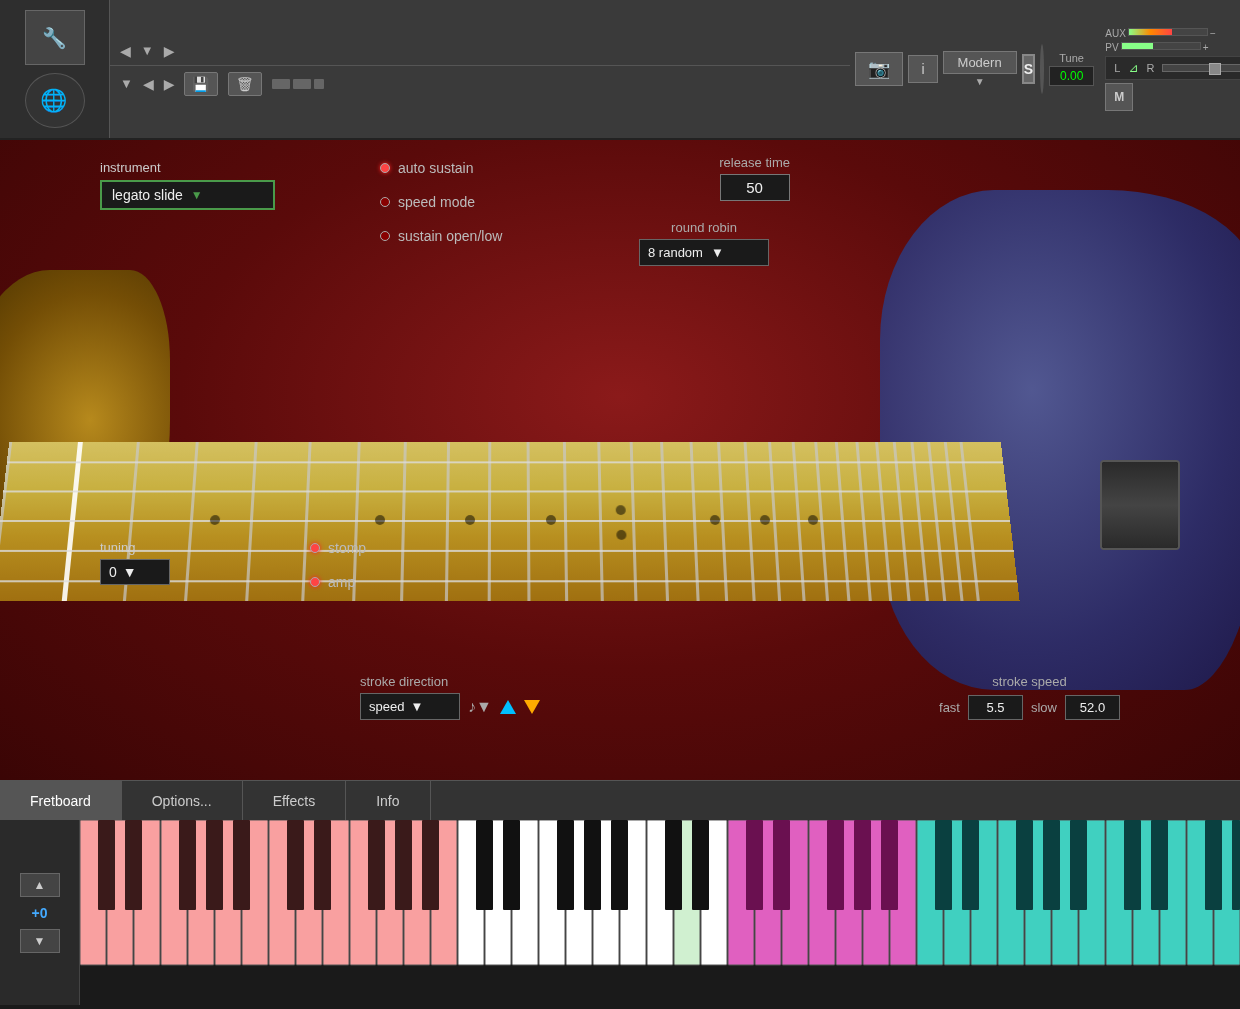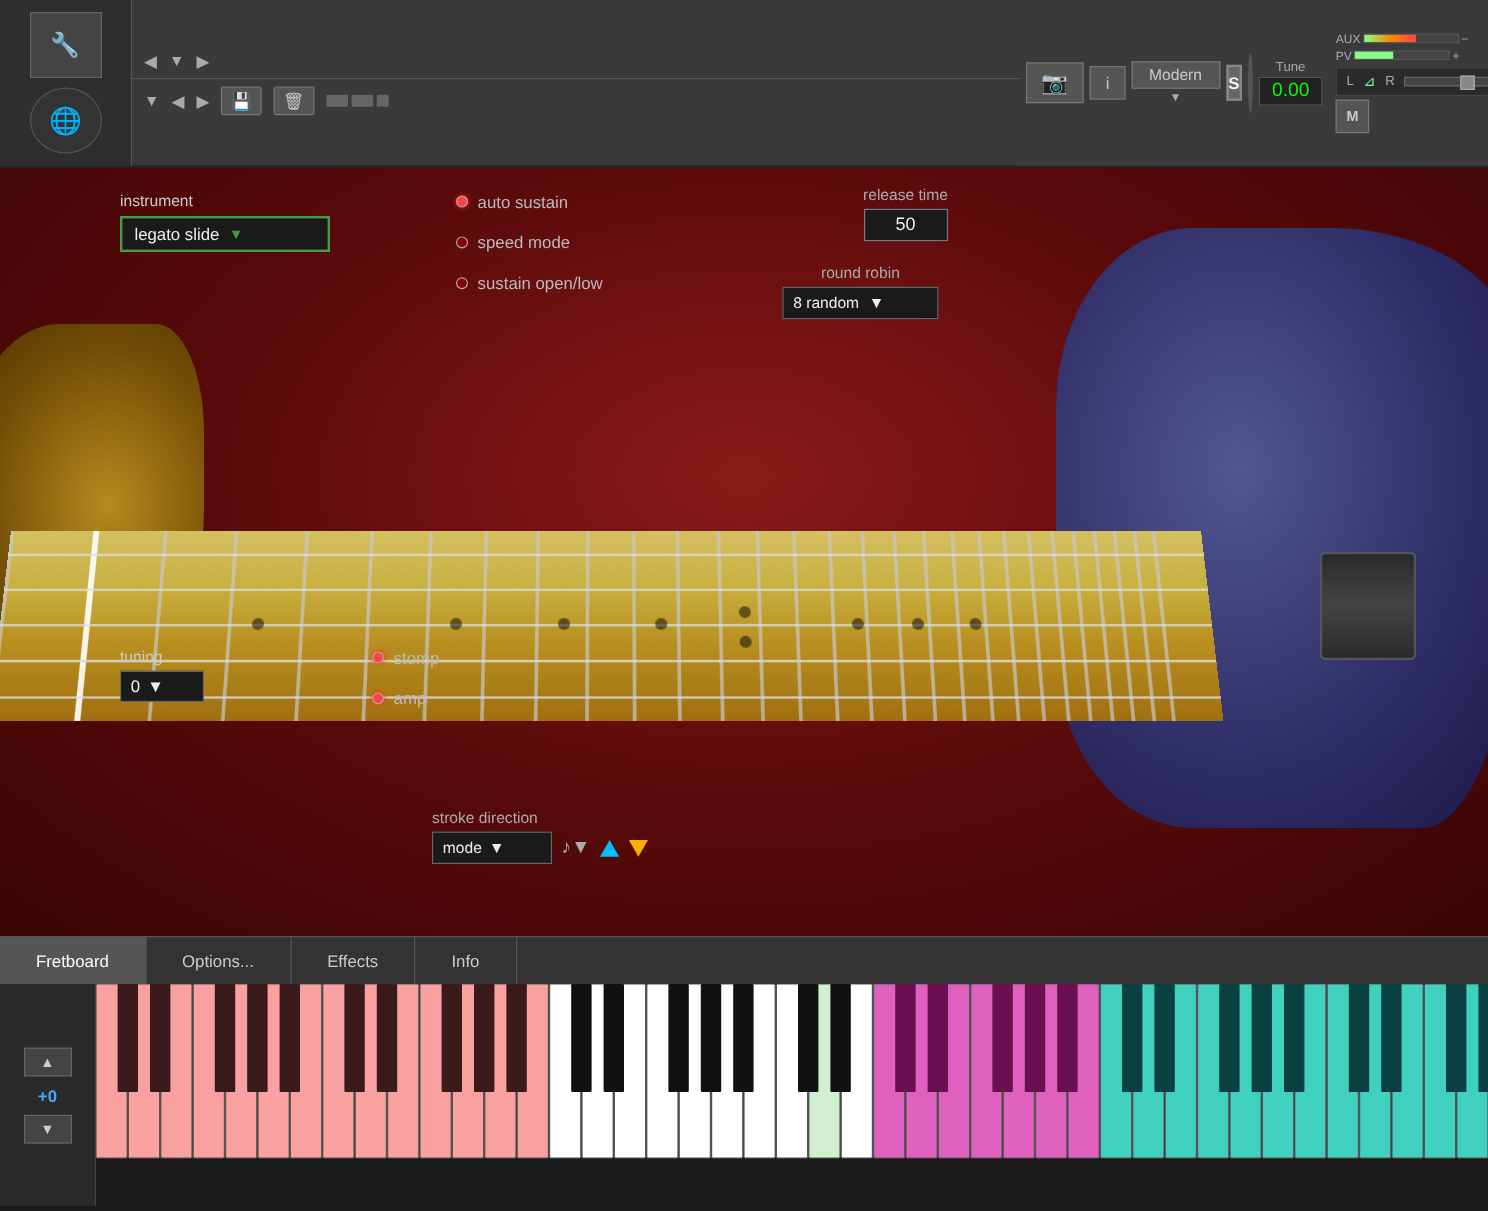--- a/index.html
+++ b/index.html
@@ -123,21 +123,21 @@
       background: radial-gradient(circle at 40% 35%, #888, #333);
       border-radius: 50%;
       border: 2px solid #555;
       display: flex; align-items: center; justify-content: center;
     }
     .tune-section {
       display: flex; flex-direction: column; align-items: center;
     }
     .tune-label { color: #aaa; font-size: 11px; }
     .tune-value {
-      background: #222; color: #0f0; font-size: 16px;
+      background: #222; color: #0f0; font-size: 12px;
       padding: 2px 10px; border: 1px solid #555; margin-top: 2px;
     }
     .lr-row {
       display: flex; align-items: center; gap: 8px;
       background: #2a2a2a; padding: 4px 8px; border: 1px solid #444;
     }
     .lr-label { color: #aaa; font-size: 11px; }
     .vol-slider {
       width: 80px; height: 8px; background: #444; border: 1px solid #666;
       position: relative;
@@ -243,21 +243,21 @@
     }
     .release-label { color: #aaa; font-size: 13px; margin-bottom: 4px; }
     .release-value {
       background: #1a1a1a; color: #eee; border: 1px solid #777;
       padding: 4px 20px; font-size: 15px; text-align: center;
       display: inline-block; width: 70px;
     }
 
     .roundrobin-panel {
       position: absolute;
-      top: 80px; right: 458px;
+      top: 80px; right: 471px;
       z-index: 10;
       text-align: center;
     }
     .rr-label { color: #aaa; font-size: 13px; margin-bottom: 4px; }
     .rr-dropdown {
       background: #1a1a1a; border: 1px solid #666;
       color: #eee; padding: 5px 8px;
       font-size: 13px; display: flex; align-items: center; gap: 8px;
       width: 130px;
     }
@@ -592,29 +592,38 @@
       <div class="led on"></div>
       <span class="option-label">amp</span>
     </div>
   </div>
 
 
   <div class="stroke-panel">
     <div class="stroke-label">stroke direction</div>
     <div class="stroke-controls">
       <div class="stroke-dropdown">
-        <span>mode</span>
+        <span>speed</span>
         <span>▼</span>
       </div>
       <span class="note-icon">♪▼</span>
       <div class="triangle-up"></div>
       <div class="triangle-down"></div>
     </div>
   </div>
 
+  <div class="stroke-speed-panel">
+    <div class="stroke-speed-label">stroke speed</div>
+    <div class="speed-controls">
+      <span class="speed-label">fast</span>
+      <div class="speed-value">5.5</div>
+      <span class="speed-label">slow</span>
+      <div class="speed-value">52.0</div>
+    </div>
+  </div>
 
 </div>
 
 <div class="tabs-bar">
   <div class="tab active">
     <span>Fretboard</span>
   </div>
   <div class="tab">
     <span>Options...</span>
   </div>

